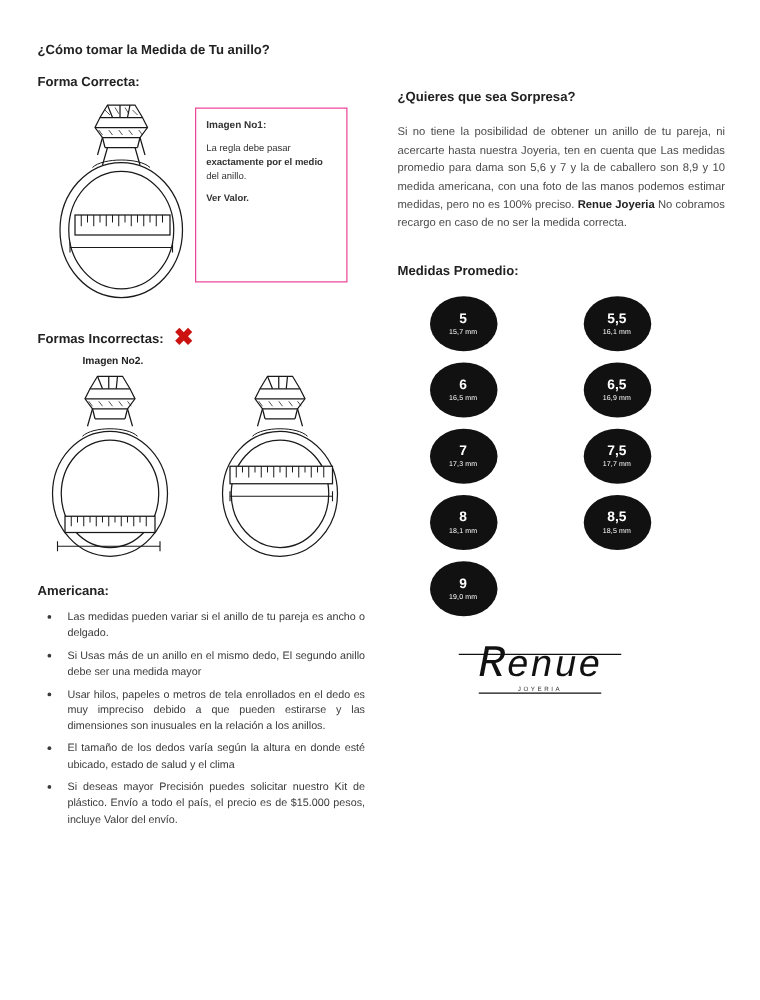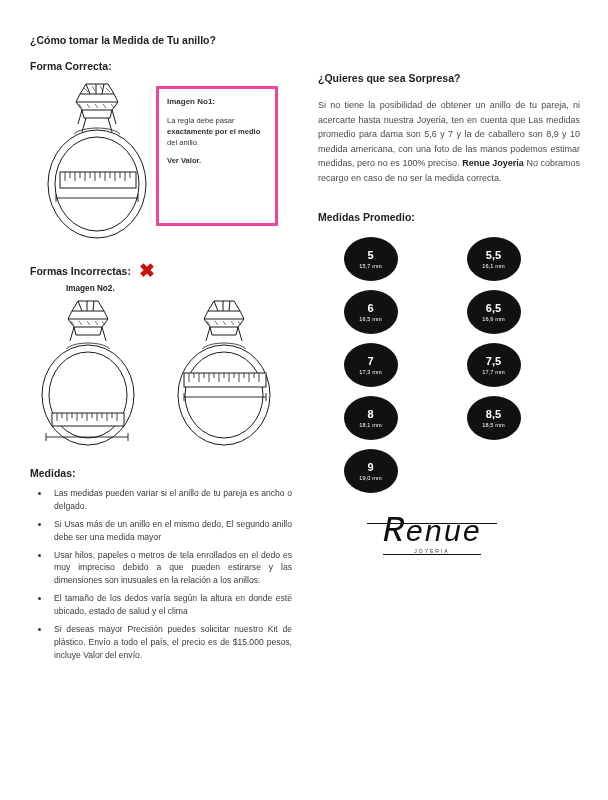--- a/index.html
+++ b/index.html
@@ -14,21 +14,21 @@
   .col-left{position:absolute;left:30px;top:34px;width:262px;}
   .col-right{position:absolute;left:318px;top:34px;width:262px;margin-top:38px;}
 
   h1.q{font-size:10.5px;font-weight:bold;margin:0 0 14px 0;letter-spacing:0px;}
   h2.sub{font-size:10.5px;font-weight:bold;margin:0 0 8px 0;}
 
   
   .ring-block{position:relative;height:170px;}
   .note-box{
     position:absolute;left:126px;top:6px;width:122px;height:140px;
-    border:3px solid #ec4899;padding:7px 8px;box-sizing:border-box;
+    border:1px solid #ec4899;padding:7px 8px;box-sizing:border-box;
     font-size:7.6px;line-height:1.45;color:#333;
   }
   .note-box .t{font-weight:bold;font-size:8px;margin-bottom:7px;}
   .note-box p{margin:0 0 7px 0;}
   .note-box .bold{font-weight:bold;}
   .note-box .tabla{font-weight:bold;}
 
   
   .ring{position:absolute;}
   .ring svg{display:block;}
@@ -202,21 +202,21 @@
             </g>
             <g stroke="#1a1a1a" stroke-width="0.9">
               <path d="M22 100 L104 100"></path>
               <path d="M22 96 L22 104 M104 96 L104 104"></path>
             </g>
           </g>
         </svg>
       </div>
     </div>
 
-    <div class="consejos-title">Medidas:</div>
+    <div class="consejos-title">Americana:</div>
     <ul class="consejos">
       <li>Las medidas pueden variar si el anillo de tu pareja es ancho o delgado.</li>
       <li>Si Usas más de un anillo en el mismo dedo, El segundo anillo debe ser una medida mayor</li>
       <li>Usar hilos, papeles o metros de tela enrollados en el dedo es muy impreciso debido a que pueden estirarse y las dimensiones son inusuales en la relación a los anillos.</li>
       <li>El tamaño de los dedos varía según la altura en donde esté ubicado, estado de salud y el clima</li>
       <li>Si deseas mayor Precisión puedes solicitar nuestro Kit de plástico. Envío a todo el país, el precio es de $15.000 pesos, incluye Valor del envío.</li>
     </ul>
   </div>
 
   <div class="col-right">

